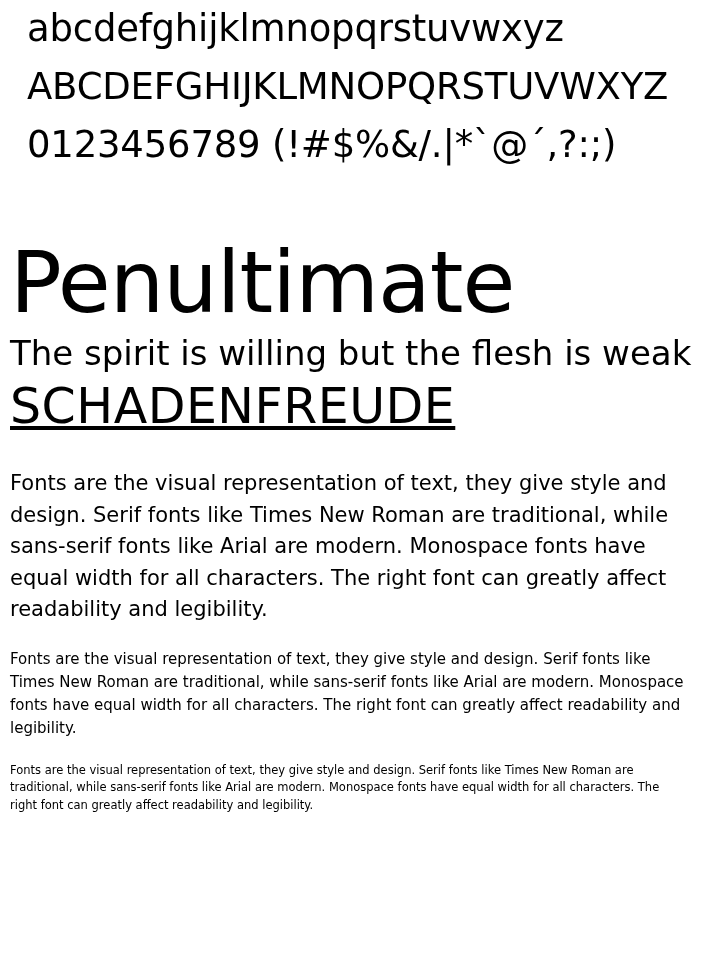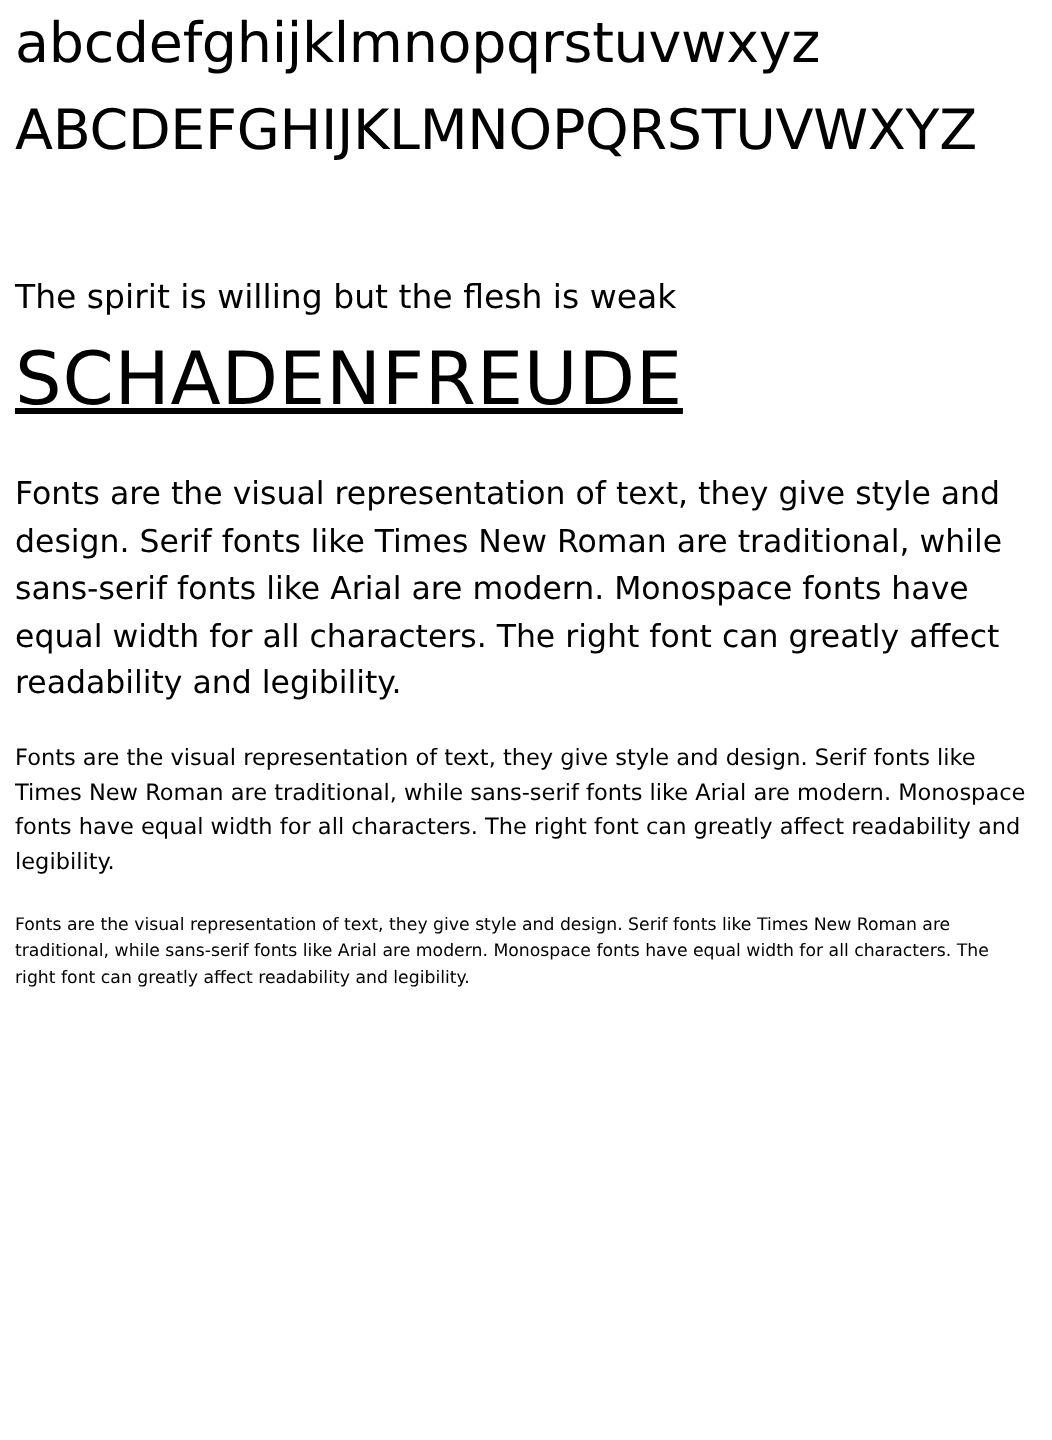--- a/index.html
+++ b/index.html
@@ -17,33 +17,34 @@
   .page {
     padding: 0 10px;
     box-sizing: border-box;
     width: 701px;
   }
   .specimen-line {
     font-size: 37px;
     line-height: 58px;
     letter-spacing: -0.2px;
     white-space: nowrap;
+    margin-left: 17px;
   }
   .gap-large { height: 60px; }
   .gap-medium { height: 30px; }
   .gap-small { height: 22px; }
 
   .display-word {
     font-size: 86px;
     line-height: 96px;
     letter-spacing: -1px;
     white-space: nowrap;
   }
   .pangram {
-    font-size: 22px;
+    font-size: 34px;
     line-height: 46px;
     white-space: nowrap;
   }
   .allcaps {
     font-size: 49px;
     line-height: 62px;
     letter-spacing: 0.5px;
     white-space: nowrap;
     text-decoration: underline;
   }
@@ -69,23 +70,25 @@
     max-width: 672px;
   }
 </style>
 </head>
 <body>
 
 <div class="page">
 
   <div class="specimen-line">abcdefghijklmnopqrstuvwxyz</div>
   <div class="specimen-line">ABCDEFGHIJKLMNOPQRSTUVWXYZ</div>
+  <div class="specimen-line">0123456789 (!#$%&amp;/.|*`@´,?:;)</div>
 
   <div class="gap-large"></div>
 
+  <div class="display-word">Penultimate</div>
   <div class="pangram">The spirit is willing but the flesh is weak</div>
   <div class="allcaps">SCHADENFREUDE</div>
 
   <div class="gap-medium"></div>
 
   <div class="para-large">Fonts are the visual representation of text, they give style and design. Serif fonts like Times New Roman are traditional, while sans-serif fonts like Arial are modern. Monospace fonts have equal width for all characters. The right font can greatly affect readability and legibility.</div>
 
   <div class="gap-small"></div>
 
   <div class="para-medium">Fonts are the visual representation of text, they give style and design. Serif fonts like Times New Roman are traditional, while sans-serif fonts like Arial are modern. Monospace fonts have equal width for all characters. The right font can greatly affect readability and legibility.</div>

